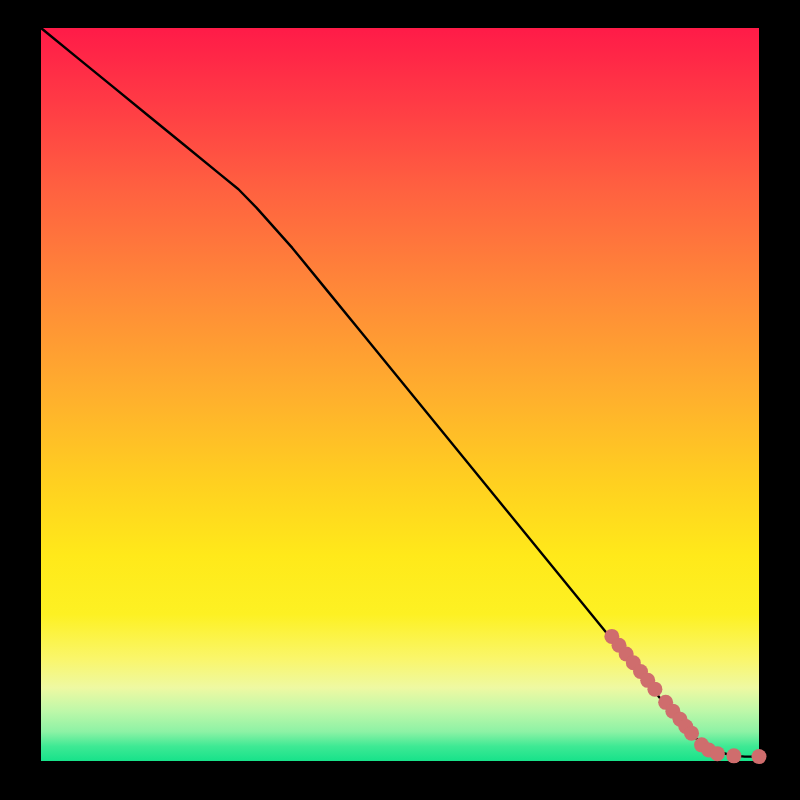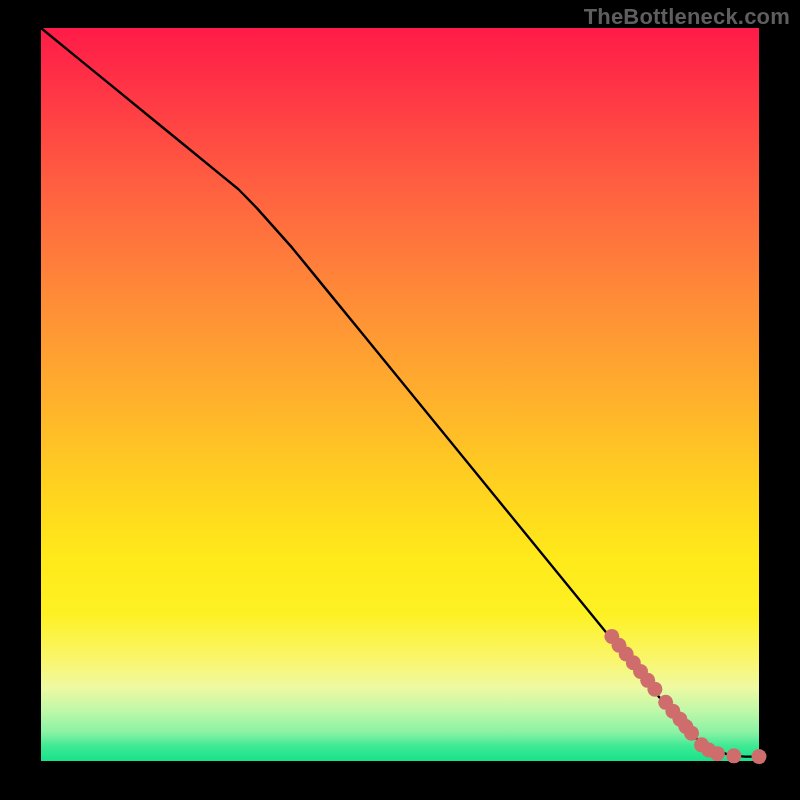--- a/index.html
+++ b/index.html
@@ -58,21 +58,20 @@
     top: 0;
     width: 100%;
     height: 100%;
     overflow: visible;
   }
 </style>
 </head>
 <body>
 
 <div class="frame">
-  <div class="watermark">TheBottleneck.com</div>
 
   <div class="plot-area">
     <svg viewBox="0 0 718 733" preserveAspectRatio="none">
       <g id="curve-layer">
           <path d="M0.00 0.00 L35.90 29.32 L71.80 58.64 L107.70 87.96 L143.60 117.28 L179.50 146.60 L197.45 161.26 L215.40 179.59 L251.30 219.90 L287.20 263.88 L323.10 307.86 L359.00 351.84 L394.90 395.82 L430.80 439.80 L466.70 483.78 L502.60 527.76 L538.50 571.74 L574.40 615.72 L610.30 659.70 L631.84 685.36 L646.20 702.21 L660.56 715.41 L674.92 722.74 L689.28 727.14 L703.64 728.60 L718.00 728.60" fill="none" stroke="#000000" stroke-width="2.4" stroke-linecap="round" stroke-linejoin="round"></path>
         </g>
       <g id="points-layer">
           <circle cx="570.81" cy="608.39" r="7.5" fill="#cf6d6d" stroke="#c65e5e" stroke-width="0"></circle>
           <circle cx="577.99" cy="617.19" r="7.5" fill="#cf6d6d" stroke="#c65e5e" stroke-width="0"></circle>
           <circle cx="585.17" cy="625.98" r="7.5" fill="#cf6d6d" stroke="#c65e5e" stroke-width="0"></circle>

